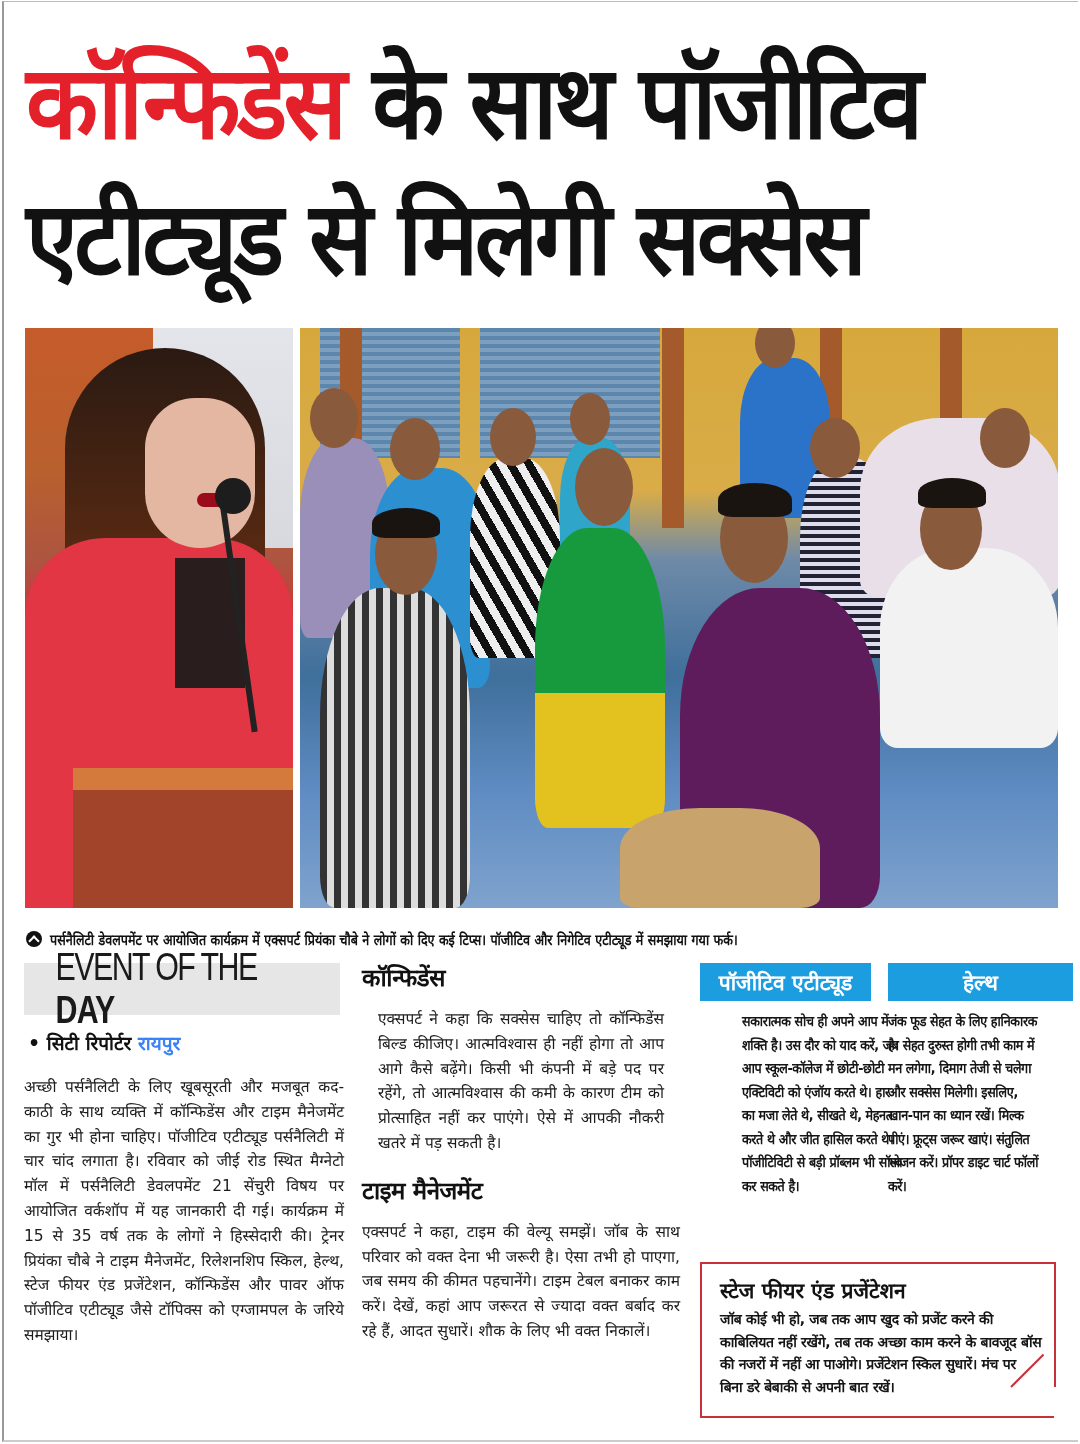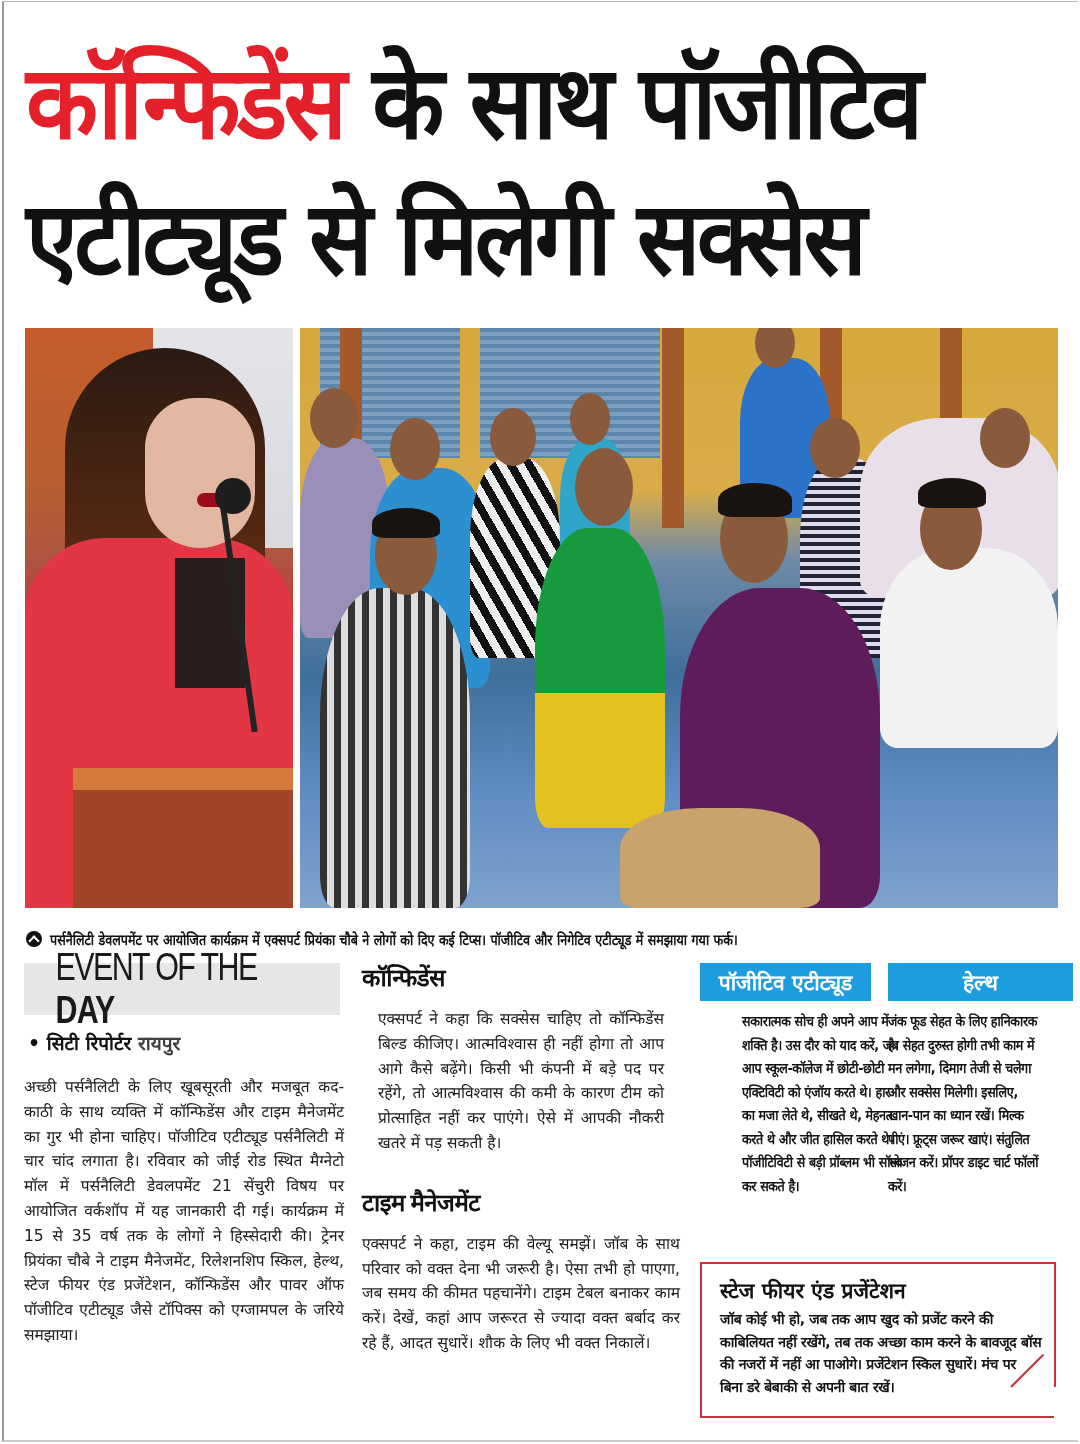--- a/index.html
+++ b/index.html
@@ -39,28 +39,28 @@
   .caption { position: absolute; left: 26px; top: 929px; display: flex; align-items: center; gap: 8px; font-size: 15px; font-weight: bold; color: #111; white-space: nowrap; }
   .caption .cap-icon { width: 16px; height: 16px; border-radius: 50%; background: #111; position: relative; flex: none; }
   .caption .cap-icon::after { content: ""; position: absolute; left: 4px; top: 6px; width: 6px; height: 6px; border-left: 2px solid #fff; border-top: 2px solid #fff; transform: rotate(45deg); }
   .caption-text { transform: scaleX(0.84); transform-origin: left; display: inline-block; }
 
   
   .event-box { position: absolute; left: 24px; top: 963px; width: 316px; height: 52px; background: #e6e6e7; display: flex; align-items: center; justify-content: center; }
   .event-box .ev-light { font-family: "Liberation Sans", sans-serif; font-size: 38px; font-weight: normal; color: #1a1a1a; letter-spacing: -2px; transform: scaleX(0.8); display: inline-block; }
   .event-box .ev-bold { font-weight: bold; letter-spacing: -1px; }
   .byline { position: absolute; left: 28px; top: 1030px; font-size: 19px; font-weight: bold; color: #111; }
-  .byline .city { color: #404040; }
+  .byline .city { color: #3b82f6; }
   .col1-body { position: absolute; left: 24px; top: 1075px; width: 320px; font-size: 15.5px; line-height: 24.8px; text-align: justify; color: #1b1b1b; }
 
   
   .col2 { position: absolute; left: 362px; top: 965px; width: 318px; }
   .sec-head { font-size: 24px; font-weight: bold; color: #111; line-height: 26px; letter-spacing: -0.5px; }
   .col2-body { font-size: 15.5px; line-height: 24.8px; text-align: justify; color: #1b1b1b; }
-  .col2 .sec-head.second { margin-top: 34px; margin-bottom: 16px; font-family: Liberation Serif, serif; }
+  .col2 .sec-head.second { margin-top: 22px; margin-bottom: 16px; }
 
   
   .blue-tag { position: absolute; height: 38px; background: #1b9de0; color: #fff; font-weight: bold; font-size: 21px; display: flex; align-items: center; justify-content: center; }
   .tag-positive { left: 700px; top: 963px; width: 171px; }
   .tag-health { left: 888px; top: 963px; width: 185px; }
   .side-body { position: absolute; font-size: 14px; line-height: 23.5px; color: #151515; font-weight: bold; letter-spacing: -0.4px; }
   .side-positive { left: 742px; top: 1010px; width: 178px; }
   .side-health { left: 888px; top: 1010px; width: 172px; }
   .side-body span { display: inline-block; transform: scaleX(0.9); transform-origin: left; }
 

